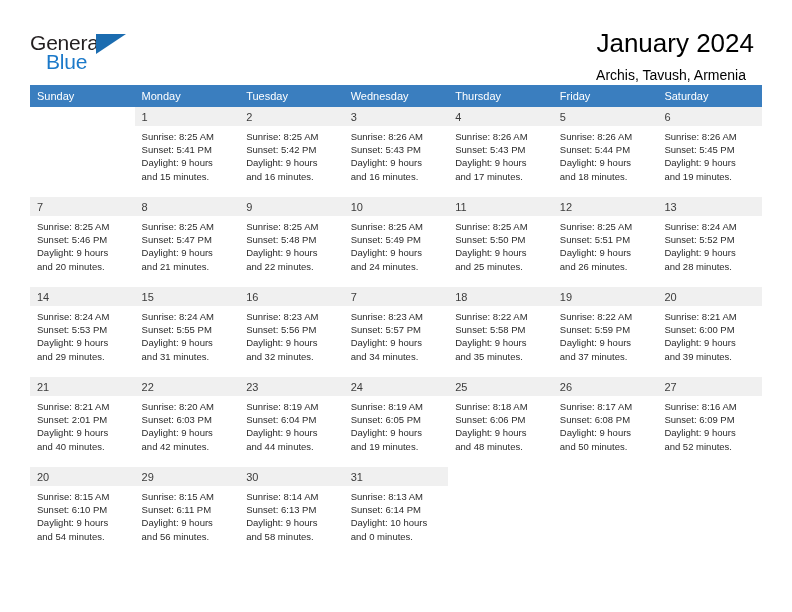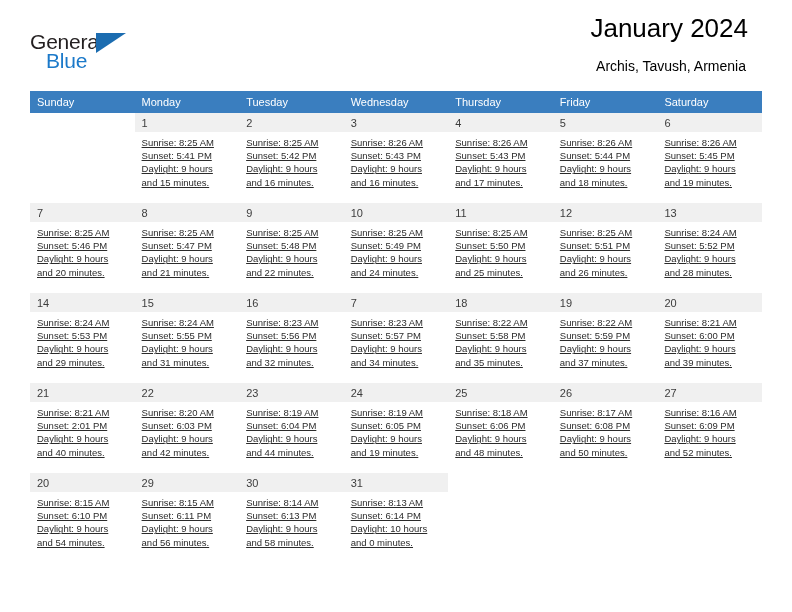--- a/index.html
+++ b/index.html
@@ -19,21 +19,21 @@
   .page {
     position: relative;
     width: 792px;
     height: 612px;
     padding: 0;
   }
 
   
   .header {
     display: flex;
-    align-items: flex-end;
+    align-items: center;
     justify-content: space-between;
     padding: 28px 30px 0 30px;
     height: 75px;
   }
 
   .brand {
     position: relative;
     width: 115px;
     height: 48px;
     flex: 0 0 auto;
@@ -69,32 +69,32 @@
   .title-block {
     text-align: right;
     flex: 0 0 auto;
     padding-top: 0px;
   }
   .cal-title {
     font-size: 26px;
     line-height: 30px;
     font-weight: normal;
     color: #000000;
-    margin: 14px;
+    margin: 8px;
   }
   .cal-subtitle {
     font-size: 14px;
     line-height: 18px;
     color: #000000;
     margin: 6px 16px 0 0;
   }
 
   
   .calendar {
-    margin: 16px 30px;
+    margin: 10px 30px;
     width: 732px;
     border-collapse: collapse;
     table-layout: fixed;
   }
 
   .calendar thead th {
     background: #3a7ebf;
     color: #ffffff;
     font-size: 11px;
     font-weight: normal;
@@ -128,21 +128,20 @@
 
   .daynum.empty {
     background: #ffffff;
   }
 
   .cell-body {
     padding: 4px 6px 0 7px;
     font-size: 9.5px;
     line-height: 13.2px;
     color: #2b2b2b;
-    text-decoration: underline;
   }
   .cell-body div {
     white-space: nowrap;
   }
   .cell-inner {
     height: 71px;
   }
 </style>
 </head>
 <body>

